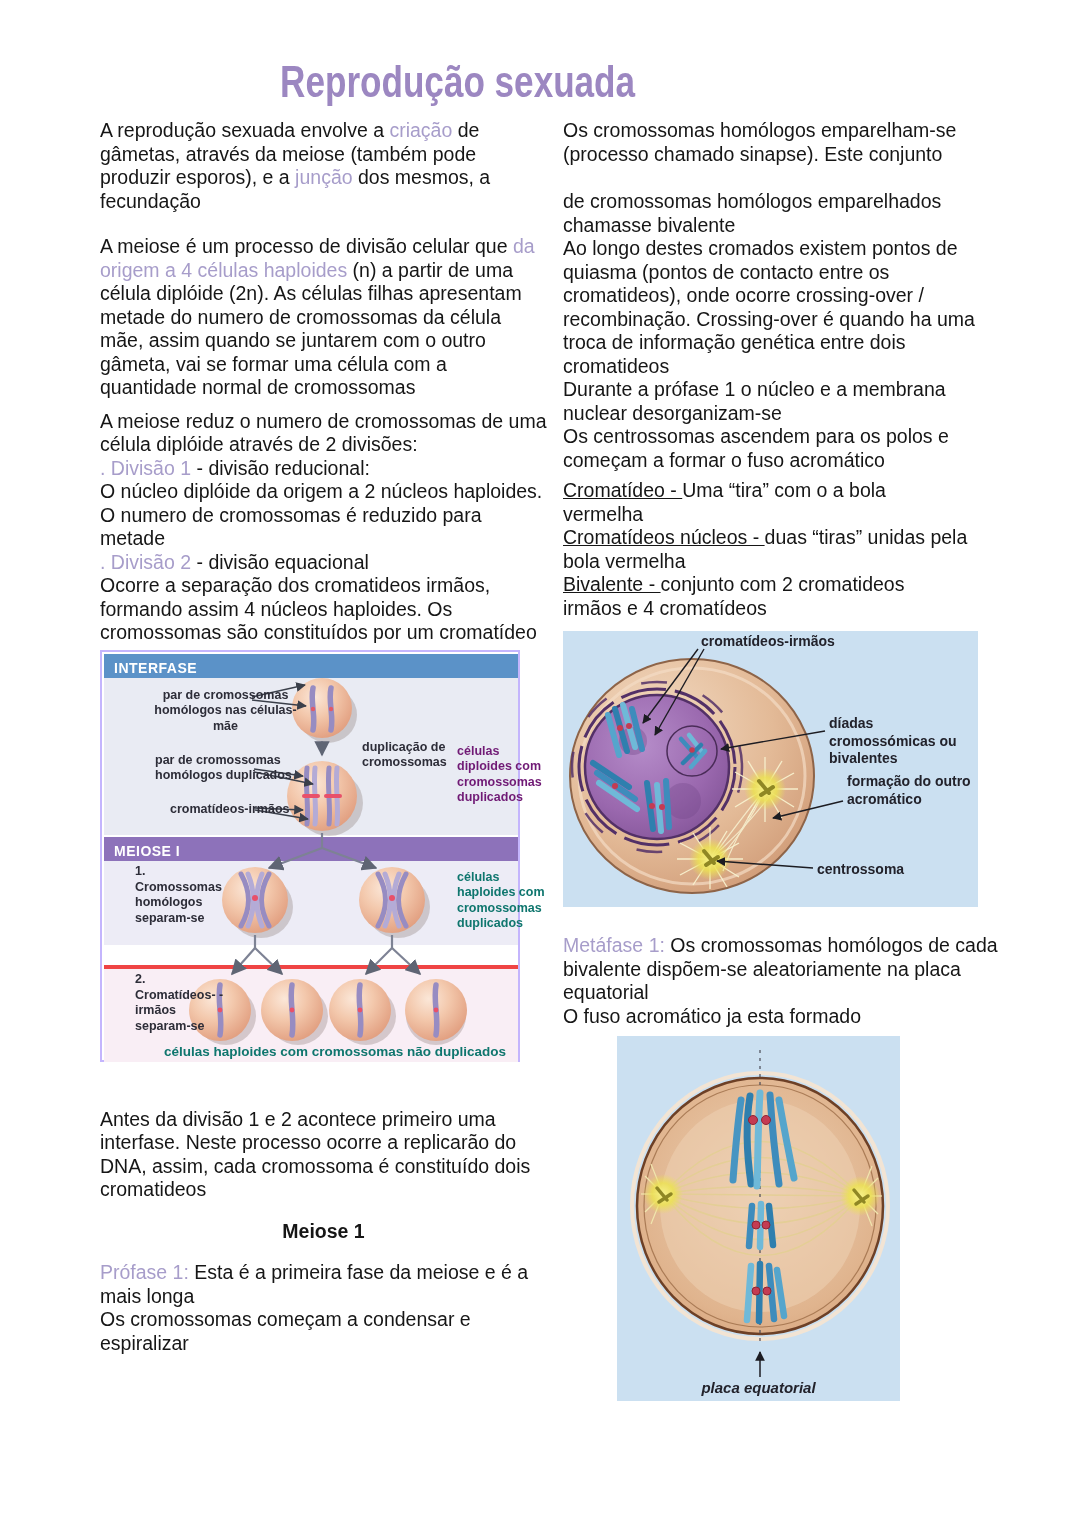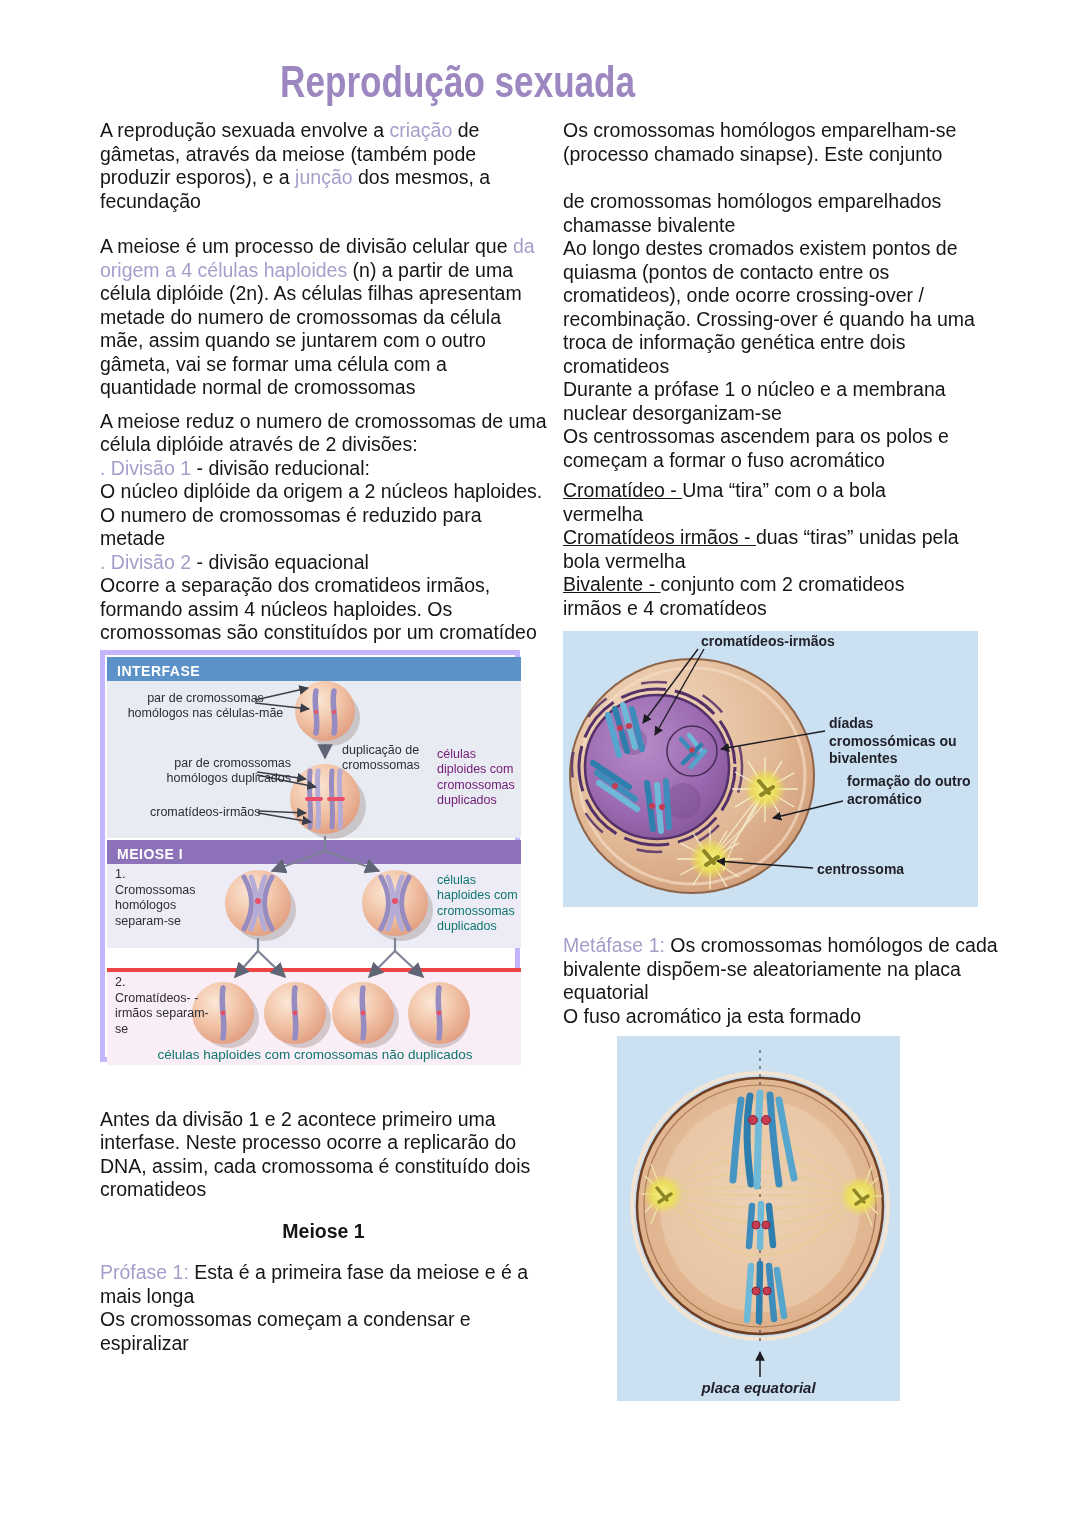--- a/index.html
+++ b/index.html
@@ -17,33 +17,33 @@
   .mb10{margin-bottom:10px;}
   .u{text-decoration:underline;}
   .heading-c{font-weight:bold;text-align:center;margin-top:18px;}
   .mt18{margin-top:18px;}
   .mt27{margin-top:27px;}
   .mt29{margin-top:46px;}
   .mt7{margin-top:7px;}
   .mt11{margin-top:11px;}
   .mt5{margin-top:5px;}
   
-  .d1{position:relative;width:420px;height:412px;border:5px solid #c4b5fd;background:#ffffff;
+  .d1{position:relative;width:420px;height:412px;border:2px solid #c4b5fd;background:#ffffff;
       box-sizing:border-box;}
   .d1 .sec{position:absolute;left:2px;width:414px;box-sizing:border-box;}
   .d1 .hdr{color:#ffffff;font-weight:bold;font-size:14px;letter-spacing:.5px;
            padding:3px 0 0 10px;height:24px;box-sizing:border-box;}
   .h-blue{background:#5b92c8;}
   .h-purple{background:#8d72ba;}
   .h-pink{background:#ef4444;margin-top:20px;}
   .b-inter{background:#e9ebf3;}
   .b-m1{background:#edecf6;}
   .b-m2{background:#f9eef5;}
   .d1 svg{position:absolute;left:0;top:0;pointer-events:none;}
-  .dlab{position:absolute;font-size:12.5px;line-height:15.5px;font-weight:normal;color:#2d2d38;}
+  .dlab{position:absolute;font-size:12.5px;line-height:15.5px;font-weight:bold;color:#2d2d38;margin-left:23px;}
   .dlab.blue{color:#701a75;}
   .dlab.purple{color:#0f766e;}
   .dlab.pink{color:#0f766e;}
   
   .fig{position:relative;background:#cbe0f1;}
   .fig1{width:415px;height:276px;}
   .fig2{width:283px;height:365px;margin-left:54px;}
   .flab{position:absolute;font-size:14px;line-height:17.5px;font-weight:bold;color:#22222b;}
 </style>
 </head>
@@ -168,21 +168,21 @@
         <line x1="150" y1="45" x2="203" y2="33" stroke="#3a3f4a" stroke-width="1.5" marker-end="url(#arrD)"></line>
         <line x1="150" y1="48" x2="204" y2="54" stroke="#3a3f4a" stroke-width="1.5" marker-end="url(#arrD)"></line>
         <line x1="152" y1="117" x2="201" y2="124" stroke="#3a3f4a" stroke-width="1.5" marker-end="url(#arrD)"></line>
         <line x1="152" y1="120" x2="211" y2="132" stroke="#3a3f4a" stroke-width="1.5" marker-end="url(#arrD)"></line>
         <line x1="153" y1="156" x2="201" y2="158" stroke="#3a3f4a" stroke-width="1.5" marker-end="url(#arrD)"></line>
         <line x1="153" y1="158" x2="206" y2="167" stroke="#3a3f4a" stroke-width="1.5" marker-end="url(#arrD)"></line>
       </svg>
 
       <div class="dlab" style="left:18px;top:36px;width:165px;text-align:center;">par de cromossomas homólogos nas células-mãe</div>
       <div class="dlab" style="left:237px;top:88px;width:125px;">duplicação de cromossomas</div>
-      <div class="dlab" style="left:14px;top:101px;width:172px;text-align:right;">par de cromossomas homólogos duplicados</div>
+      <div class="dlab" style="left:30px;top:101px;width:172px;text-align:left;">par de cromossomas homólogos duplicados</div>
       <div class="dlab" style="left:45px;top:150px;width:135px;">cromatídeos-irmãos</div>
       <div class="dlab blue" style="left:332px;top:92px;width:86px;">células diploides com cromossomas duplicados</div>
       <div class="dlab" style="left:10px;top:212px;width:105px;">1.</div>
       <div class="dlab" style="left:10px;top:228px;width:105px;">Cromossomas homólogos separam-se</div>
       <div class="dlab purple" style="left:332px;top:218px;width:88px;">células haploides com cromossomas duplicados</div>
       <div class="dlab" style="left:10px;top:320px;width:105px;">2.</div>
       <div class="dlab" style="left:10px;top:336px;width:100px;">Cromatídeos- -irmãos separam-se</div>
       <div class="dlab pink" style="left:0px;top:392px;width:420px;text-align:center;font-size:13.5px;">células haploides com cromossomas não duplicados</div>
     </div>
 
@@ -202,21 +202,21 @@
     <div>
       <div>de cromossomas homólogos emparelhados chamasse bivalente</div>
       <div>Ao longo destes cromados existem pontos de quiasma (pontos de contacto entre os cromatideos), onde ocorre crossing-over / recombinação. Crossing-over é quando ha uma troca de informação genética entre dois cromatideos</div>
       <div>Durante a prófase 1 o núcleo e a membrana nuclear desorganizam-se</div>
       <div>Os centrossomas ascendem para os polos e começam a formar o fuso acromático</div>
     </div>
 
     <div class="mt7">
       <div><span class="u">Cromatídeo - </span><span>Uma “tira” com o a bola</span></div>
       <div>vermelha</div>
-      <div><span class="u">Cromatídeos irmãos - </span><span>duas “tiras” unidas pela</span></div>
+      <div><span class="u">Cromatídeos núcleos - </span><span>duas “tiras” unidas pela</span></div>
       <div>bola vermelha</div>
       <div><span class="u">Bivalente - </span><span>conjunto com 2 cromatideos</span></div>
       <div>irmãos e 4 cromatídeos</div>
     </div>
 
     <div class="fig fig1 mt11">
       <svg width="415" height="276" viewBox="0 0 415 276">
         <defs>
           <radialGradient id="pg1" cx="35%" cy="30%" r="80%">
             <stop offset="0%" stop-color="#f2dac2"></stop>

